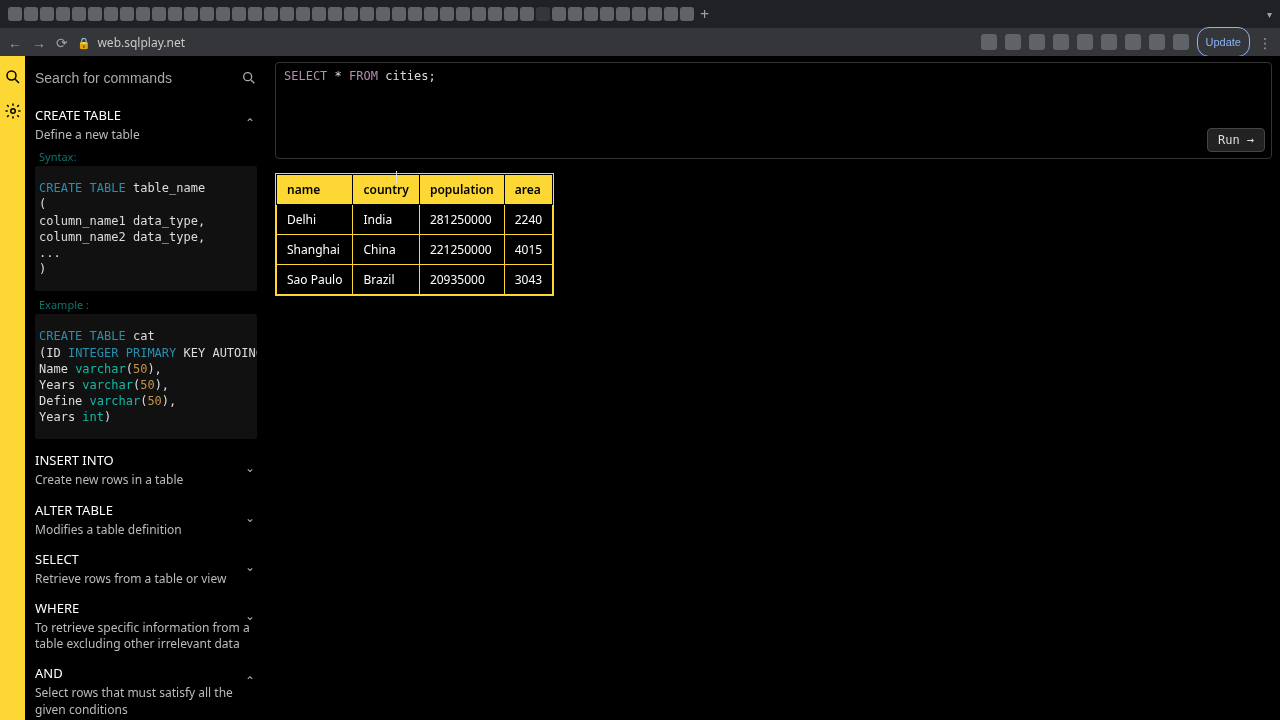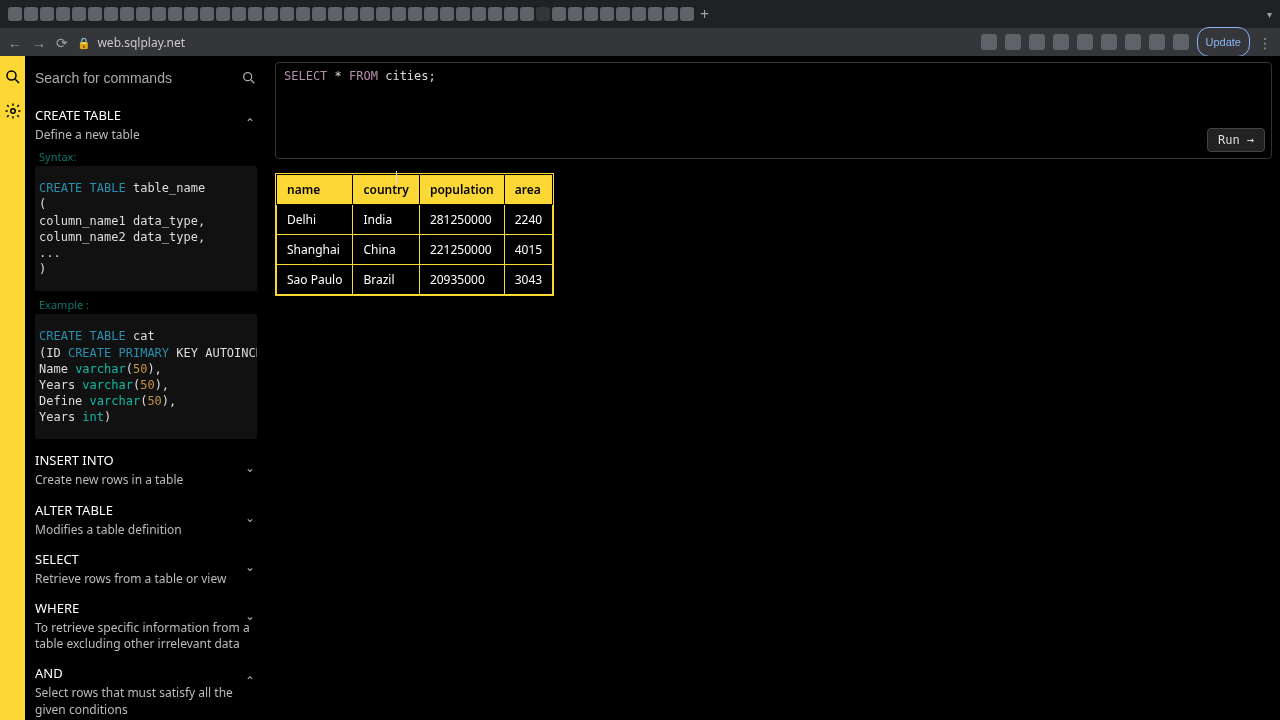--- a/index.html
+++ b/index.html
@@ -150,21 +150,21 @@
         <span class="chev">⌃</span>
         <div class="syntax-lbl">Syntax:</div>
         <div class="code"><span class="kw">CREATE TABLE</span><span> table_name</span>
 <span>(</span>
 <span>column_name1 data_type,</span>
 <span>column_name2 data_type,</span>
 <span>...</span>
 <span>)</span></div>
         <div class="syntax-lbl">Example :</div>
         <div class="code"><span class="kw">CREATE TABLE</span><span> cat</span>
-<span>(ID </span><span class="kw">CREATE PRIMARY</span><span> KEY AUTOINCRE</span>
+<span>(ID </span><span class="kw">INTEGER PRIMARY</span><span> KEY AUTOINCRE</span>
 <span>Name </span><span class="ty">varchar</span><span>(</span><span class="num">50</span><span>),</span>
 <span>Years </span><span class="ty">varchar</span><span>(</span><span class="num">50</span><span>),</span>
 <span>Define </span><span class="ty">varchar</span><span>(</span><span class="num">50</span><span>),</span>
 <span>Years </span><span class="ty">int</span><span>)</span></div>
       </div>
 
       <div class="cmd-block">
         <div class="cmd-title">INSERT INTO</div>
         <div class="cmd-sub">Create new rows in a table</div>
         <span class="chev">⌄</span>

